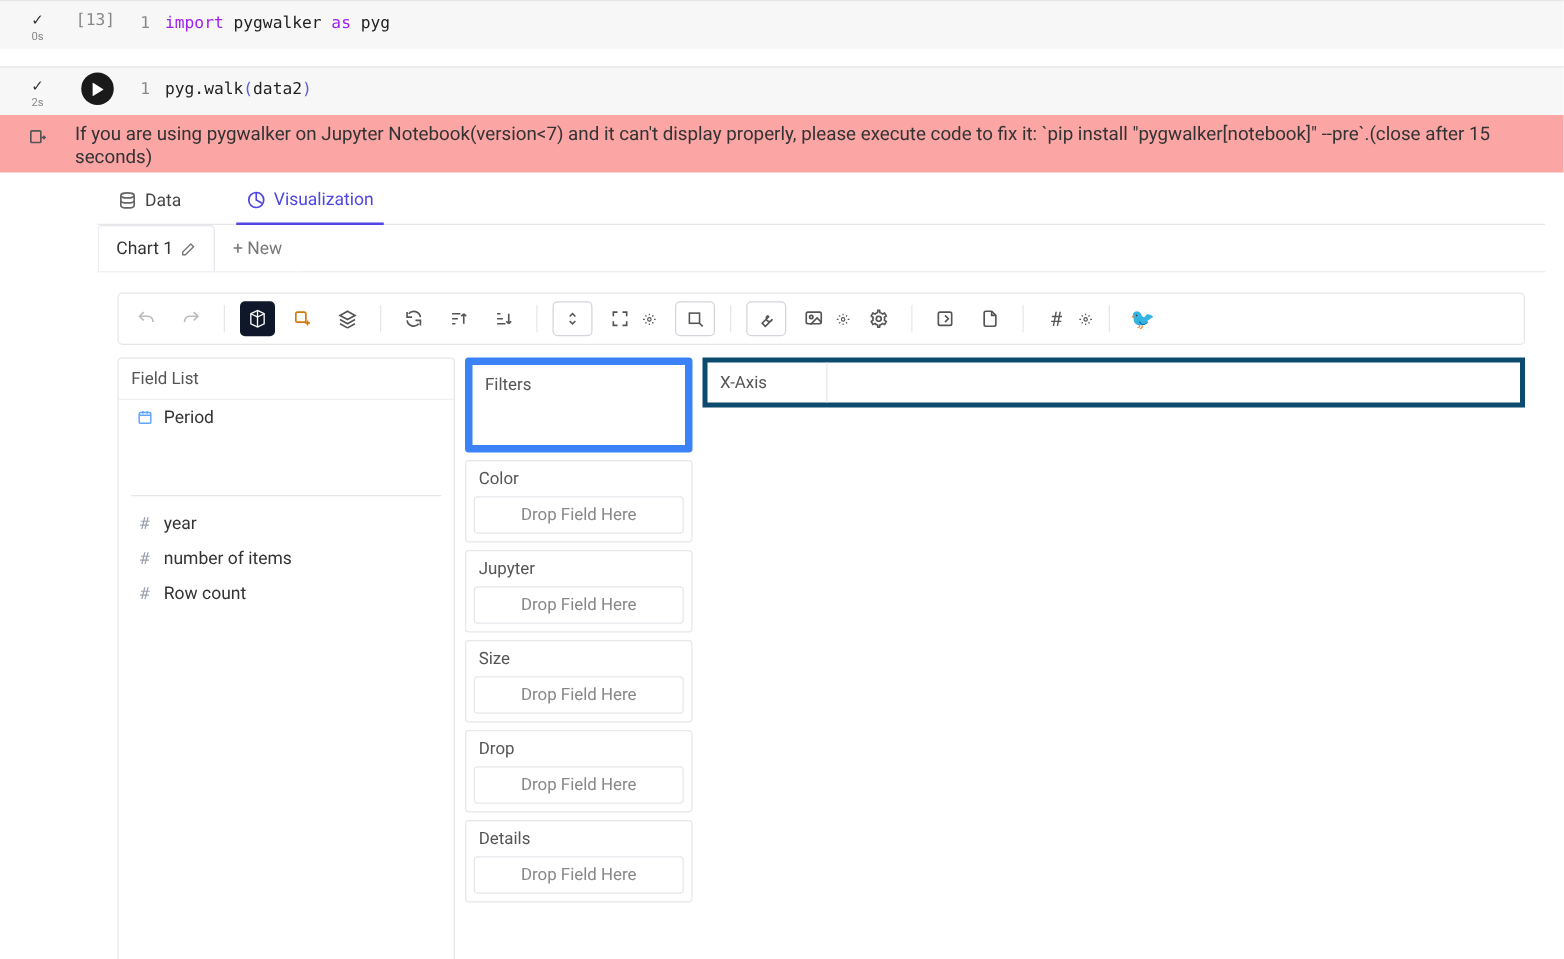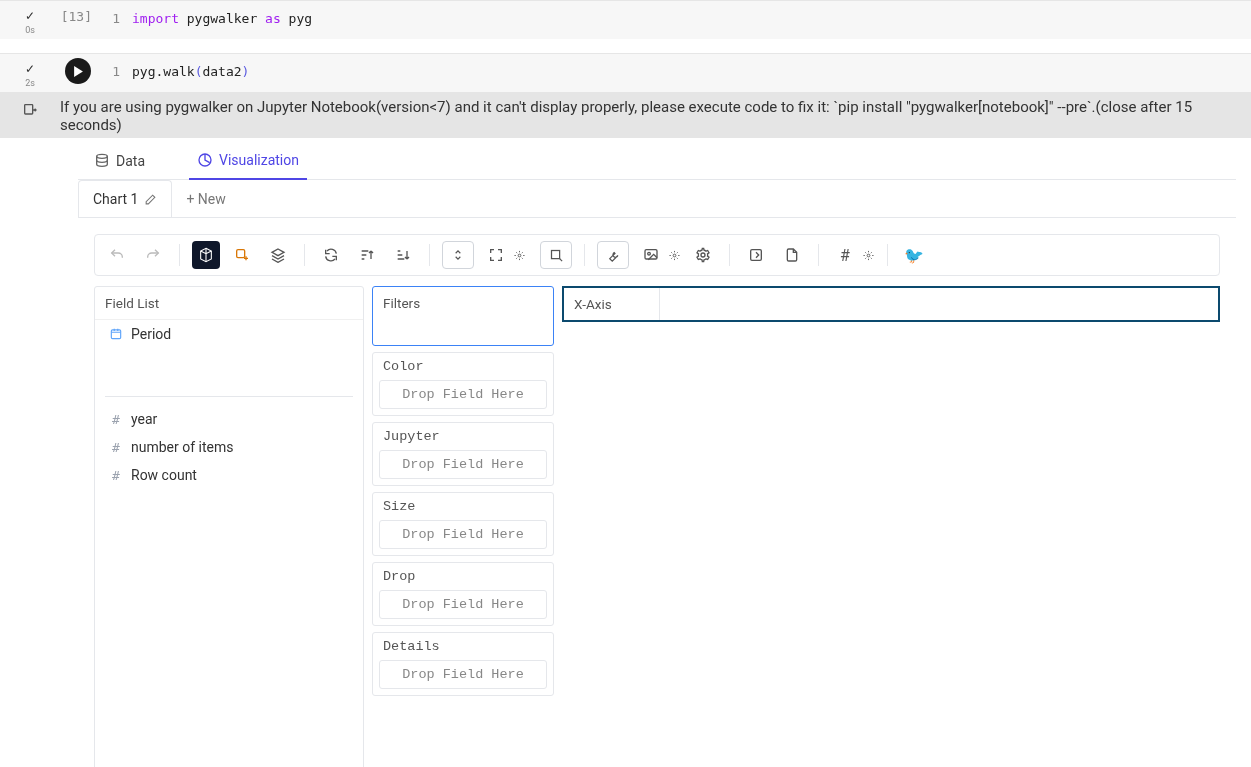--- a/index.html
+++ b/index.html
@@ -10,21 +10,21 @@
     color: #333;
     width: 1251px;
   }
   .cell-row {
     display: flex;
     align-items: flex-start;
     padding: 4px 0;
     background: #f7f7f7;
     border-top: 1px solid #e6e6e6;
   }
-  .cell-row.white { background: #e5e5e5; border-top: none; }
+  .cell-row.white { background: #fca5a5; border-top: none; }
   .cell-gutter {
     width: 60px;
     display: flex;
     flex-direction: column;
     align-items: center;
     justify-content: flex-start;
     padding-top: 4px;
     font-size: 10px;
     color: #666;
   }
@@ -98,28 +98,28 @@
 
   .field-item {
     display:flex; align-items:center; gap:8px; padding:6px 14px; color:#333; font-size:14px;
     cursor:grab;
   }
   .field-sep { height:1px; background:#e5e7eb; margin:48px 10px 8px;}
   .dropzone {
     border:1px solid #e5e7eb; border-radius:3px; text-align:center;
     padding:6px 0; color:#888; font-size:13.5px; margin:0 6px 6px;
   }
-  .shelf-block { border:1px solid #e5e7eb; border-radius:3px;font-family:Liberation Mono, monospace; }
+  .shelf-block { border:1px solid #e5e7eb; border-radius:3px; }
   .shelf-block .hdr { padding:6px 10px; color:#555; font-size:13.5px;}
-  .filters-box { border:1px solid #3b82f6; border-radius:3px; height:60px;}
+  .filters-box { border:6px solid #3b82f6; border-radius:3px; height:76px;}
   .filters-box .hdr { padding:8px 10px; color:#555; font-size:13.5px;}
 
   .axes-col { flex:1; display:flex; flex-direction:column; }
   .axis-row {
-    display:flex; border:2px solid #0c4a6e; margin-bottom:-1px;align-items:flex-end;
+    display:flex; border:4px solid #0c4a6e; margin-bottom:-1px;align-items:flex-end;
   }
   .axis-row .lab {
     width:96px; padding:8px 10px; color:#555; font-size:13.5px; border-right:1px solid #e5e7eb;
   }
   .axis-row .dz { flex:1; min-height:32px; }
 
   .hash { font-family:monospace; color:#9ca3af; font-size:13px; width:14px; text-align:center;}
 </style>
 </head>
 <body>

